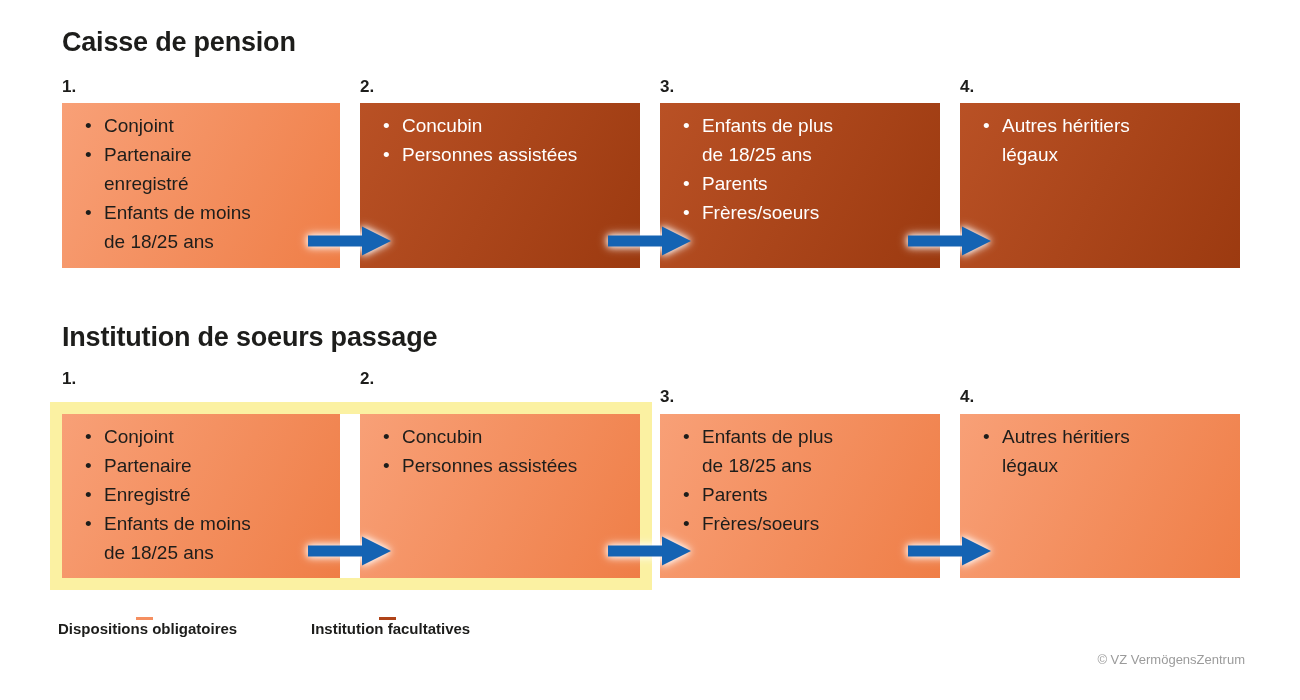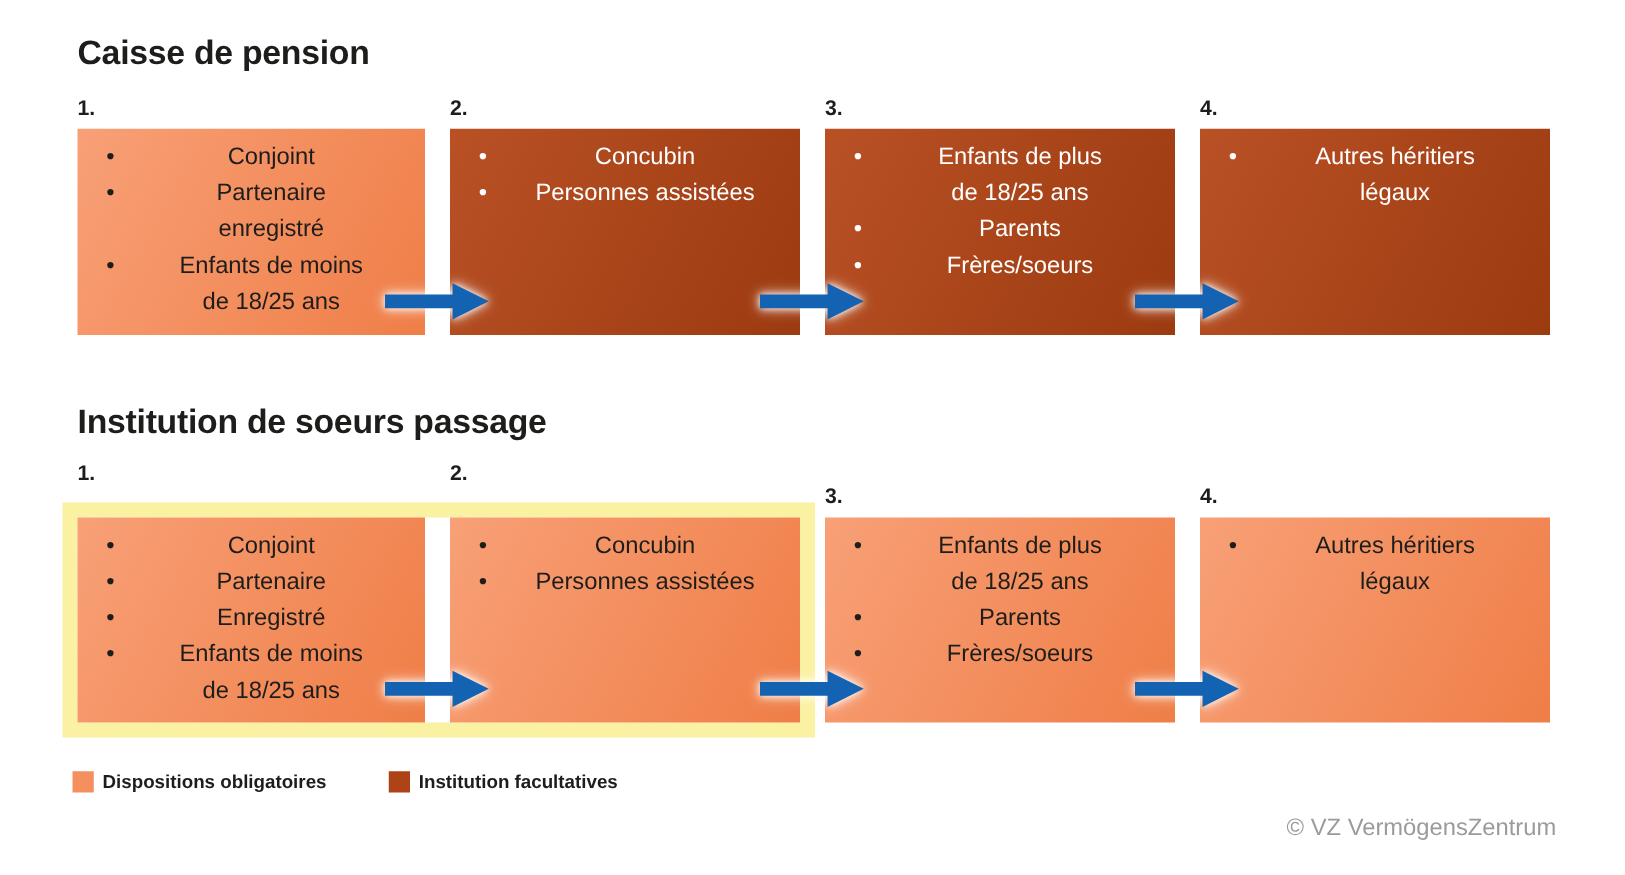--- a/index.html
+++ b/index.html
@@ -29,21 +29,20 @@
     position: absolute;
     font-size: 17px;
     font-weight: bold;
     color: var(--text-dark, #1d1d1b);
     line-height: 22px;
   }
   .box {
     position: absolute;
     box-sizing: border-box;
     z-index: 2;
-    text-align: center;
   }
   .box.light {
     background: linear-gradient(118deg, var(--light-a, #f8a077), var(--light-b, #ef7e47));
     color: var(--text-dark, #1d1d1b);
   }
   .box.dark {
     background: linear-gradient(118deg, var(--dark-a, #b95125), var(--dark-b, #9c3a10));
     color: #ffffff;
   }
   ul.bullets {
@@ -76,41 +75,42 @@
     height: 40px;
     z-index: 3;
     filter: drop-shadow(0 0 3px rgba(255,255,255,0.95)) drop-shadow(0 0 5px rgba(255,255,255,0.65));
   }
   .arrow-wrap svg { display: block; }
   .arrow-path { fill: var(--arrow, #1463b3); }
   .legend-item {
     position: absolute;
     top: 617px;
     display: flex;
-    align-items: flex-start;
+    align-items: center;
     height: 20px;
+    flex-direction: column;
   }
   .swatch {
     width: 17px;
     height: 17px;
     margin-right: 7px;
   }
   .swatch.light-swatch { background: var(--light-swatch, #f58f60); }
   .swatch.dark-swatch  { background: var(--dark-swatch, #af4318); }
   .legend-label {
     font-size: 15px;
     font-weight: bold;
     color: var(--text-dark, #1d1d1b);
     white-space: nowrap;
   }
   .copyright {
     position: absolute;
     top: 652px;
     right: 55px;
-    font-size: 19px;
+    font-size: 13px;
     color: var(--gray, #9b9b9b);
     white-space: nowrap;
   }
 </style>
 </head>
 <body>
 
 <div class="canvas">
 
   <h1 class="section-title" style="top:27px">Caisse de pension</h1>

